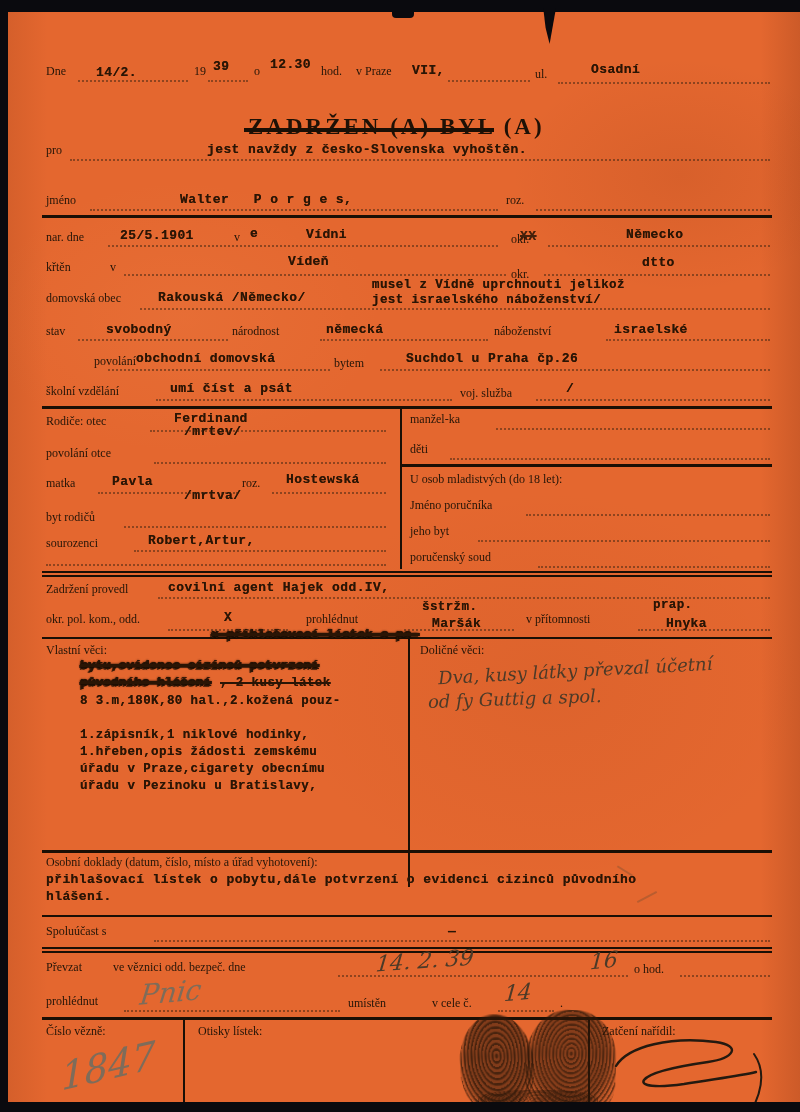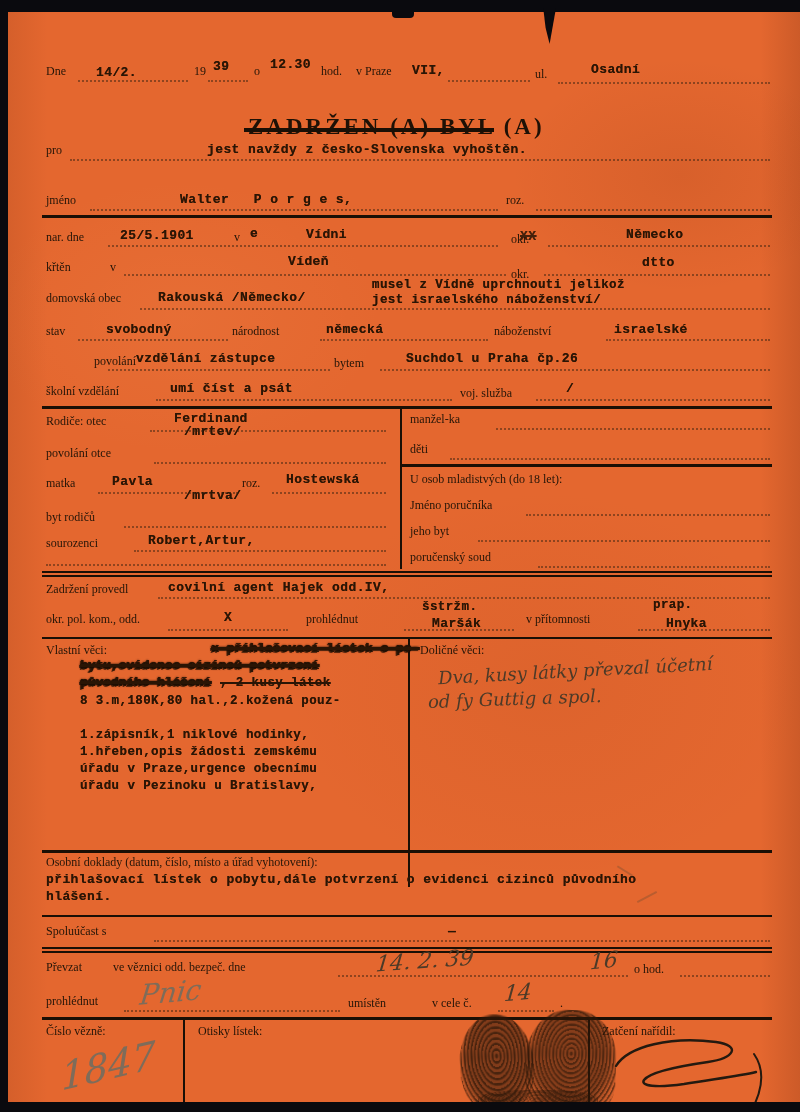--- a/index.html
+++ b/index.html
@@ -93,21 +93,21 @@
   <span class="typ" style="left:98px;top:310px;">svobodný</span>
   <span class="lab" style="left:224px;top:312px;">národnost</span>
   <span class="typ" style="left:318px;top:310px;">německá</span>
   <span class="lab" style="left:486px;top:312px;">náboženství</span>
   <span class="typ" style="left:606px;top:310px;">israelské</span>
   <div class="dot" style="left:70px;top:327px;width:150px;"></div>
   <div class="dot" style="left:312px;top:327px;width:168px;"></div>
   <div class="dot" style="left:598px;top:327px;width:164px;"></div>
 
   <span class="lab" style="left:38px;top:342px;margin-left:48px;">povolání</span>
-  <span class="typ" style="left:128px;top:339px;">vzdělání zástupce</span>
+  <span class="typ" style="left:128px;top:339px;">obchodní domovská</span>
   <span class="lab" style="left:326px;top:344px;">bytem</span>
   <span class="typ" style="left:398px;top:339px;">Suchdol u Praha čp.26</span>
   <div class="dot" style="left:100px;top:357px;width:222px;"></div>
   <div class="dot" style="left:372px;top:357px;width:390px;"></div>
 
   <span class="lab" style="left:38px;top:372px;">školní vzdělání</span>
   <span class="typ" style="left:162px;top:369px;">umí číst a psát</span>
   <span class="lab" style="left:452px;top:374px;">voj. služba</span>
   <span class="typ" style="left:558px;top:369px;">/</span>
   <div class="dot" style="left:148px;top:387px;width:296px;"></div>
@@ -164,28 +164,28 @@
   <span class="typ sm" style="left:645px;top:586px;">prap.</span>
   <span class="typ" style="left:658px;top:604px;">Hnyka</span>
   <div class="dot" style="left:160px;top:617px;width:120px;"></div>
   <div class="dot" style="left:396px;top:617px;width:110px;"></div>
   <div class="dot" style="left:630px;top:617px;width:132px;"></div>
 
   <div class="rule" style="left:34px;top:625px;width:730px;height:2px;"></div>
   <div class="vline" style="left:400px;top:627px;height:248px;"></div>
 
   <span class="lab" style="left:38px;top:631px;">Vlastní věci:</span>
-  <span class="typ sm obl" style="left:158px;top:630px;padding-left:45px;">x přihlašovací lístek o po-</span>
+  <span class="typ sm obl" style="left:158px;top:616px;padding-left:45px;">x přihlašovací lístek o po-</span>
   <span class="typ sm obl" style="left:72px;top:647px;">bytu,evidence cizinců potvrzení</span>
   <span class="typ sm obl" style="left:72px;top:664px;">původního hlášení</span>
   <span class="typ sm st1" style="left:212px;top:664px;">, 2 kusy látek</span>
   <span class="typ sm" style="left:72px;top:682px;">8 3.m,180K,80 hal.,2.kožená pouz-</span>
   <span class="typ sm" style="left:72px;top:716px;">1.zápisník,1 niklové hodinky,</span>
   <span class="typ sm" style="left:72px;top:733px;">1.hřeben,opis žádosti zemskému</span>
-  <span class="typ sm" style="left:72px;top:750px;">úřadu v Praze,urgence obecnímu</span>
+  <span class="typ sm" style="left:72px;top:750px;">úřadu v Praze,cigarety obecnímu</span>
   <span class="typ sm" style="left:72px;top:767px;">úřadu v Pezinoku u Bratislavy,</span>
 
   <span class="lab" style="left:412px;top:631px;">Doličné věci:</span>
   <span class="hand" style="left:430px;top:648px;font-size:18px;transform:rotate(-3deg);">Dva, kusy látky převzal účetní</span>
   <span class="hand" style="left:420px;top:676px;font-size:18px;transform:rotate(-2deg);">od fy Guttig a spol.</span>
 
   <div class="rule" style="left:34px;top:838px;width:730px;height:2.5px;"></div>
 
   <span class="lab" style="left:38px;top:843px;">Osobní doklady (datum, číslo, místo a úřad vyhotovení):</span>
   <span class="typ" style="left:38px;top:860px;">přihlašovací lístek o pobytu,dále potvrzení o evidenci cizinců původního</span>

